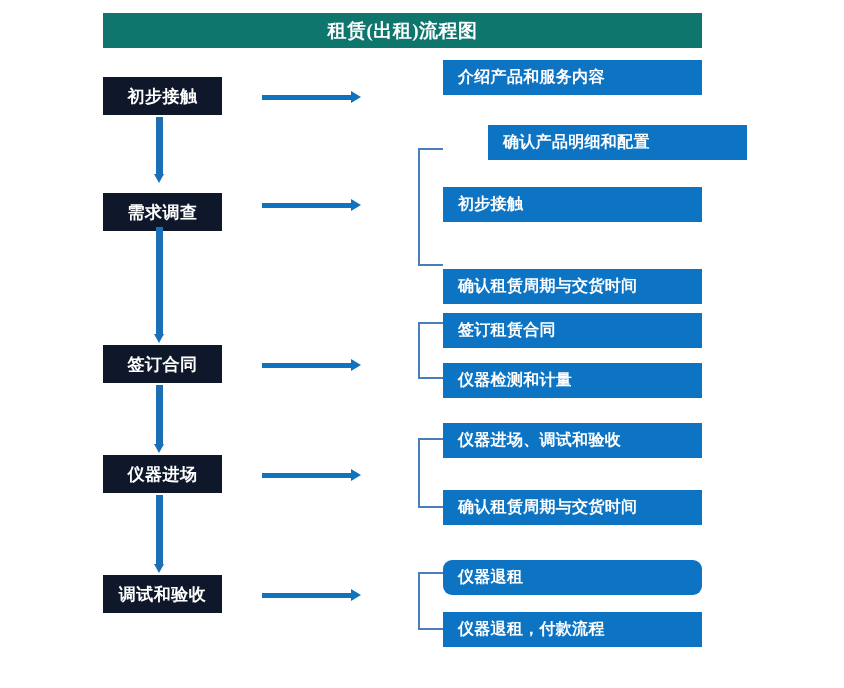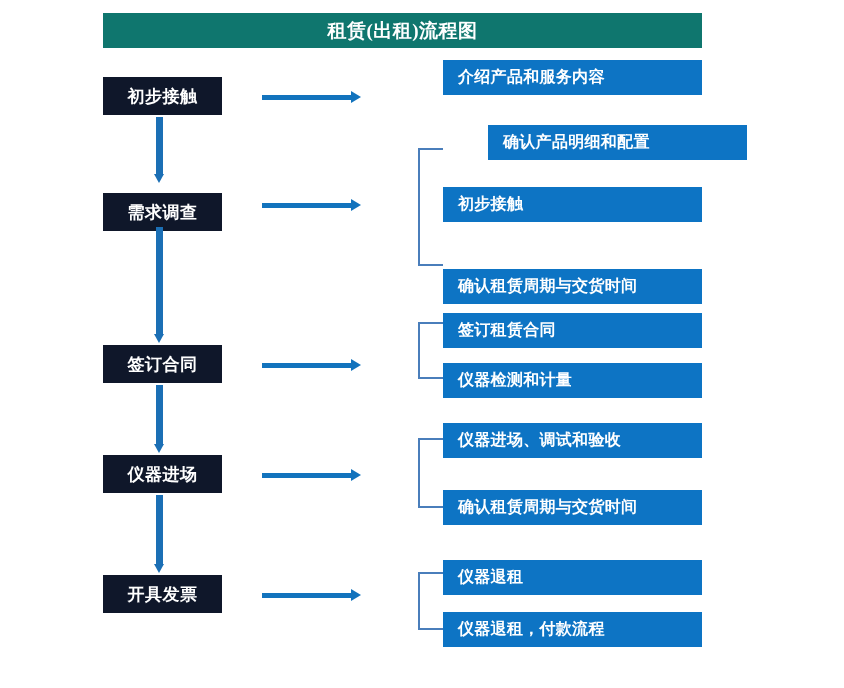--- a/index.html
+++ b/index.html
@@ -128,21 +128,21 @@
 
 <div id="canvas">
 
   <div class="title-bar">租赁(出租)流程图</div>
 
   <div id="stages-layer">
       <div class="stage-box" style="top: 77px;">初步接触</div>
       <div class="stage-box" style="top: 193px;">需求调查</div>
       <div class="stage-box" style="top: 345px;">签订合同</div>
       <div class="stage-box" style="top: 455px;">仪器进场</div>
-      <div class="stage-box" style="top: 575px;">开具发票</div>
+      <div class="stage-box" style="top: 575px;">调试和验收</div>
     </div>
   <div id="varrows-layer">
       <div class="v-arrow" style="top: 117px; height: 66px;">
         <div class="shaft" style="height: 57px;"></div>
         <div class="head" style="top: 57px;"></div>
       </div>
       <div class="v-arrow" style="top: 227px; height: 116px;">
         <div class="shaft" style="height: 107px;"></div>
         <div class="head" style="top: 107px;"></div>
       </div>
@@ -183,17 +183,17 @@
       <div class="detail-box" style="top: 125px; margin-left: 45px;">确认产品明细和配置</div>
       <div class="detail-box" style="top: 187px;">初步接触</div>
       <div class="detail-box" style="top: 245px; margin-top: 24px;">确认租赁周期与交货时间</div>
       <div class="bracket" style="top: 322px; height: 57px;"></div>
       <div class="detail-box" style="top: 313px;">签订租赁合同</div>
       <div class="detail-box" style="top: 363px;">仪器检测和计量</div>
       <div class="bracket" style="top: 438px; height: 70px;"></div>
       <div class="detail-box" style="top: 423px;">仪器进场、调试和验收</div>
       <div class="detail-box" style="top: 490px;">确认租赁周期与交货时间</div>
       <div class="bracket" style="top: 572px; height: 58px;"></div>
-      <div class="detail-box" style="top: 560px;">仪器退租</div>
+      <div class="detail-box" style="top: 560px; border-radius: 9px;">仪器退租</div>
       <div class="detail-box" style="top: 612px;">仪器退租，付款流程</div>
     </div>
 
 </div>
 
 </body></html>

